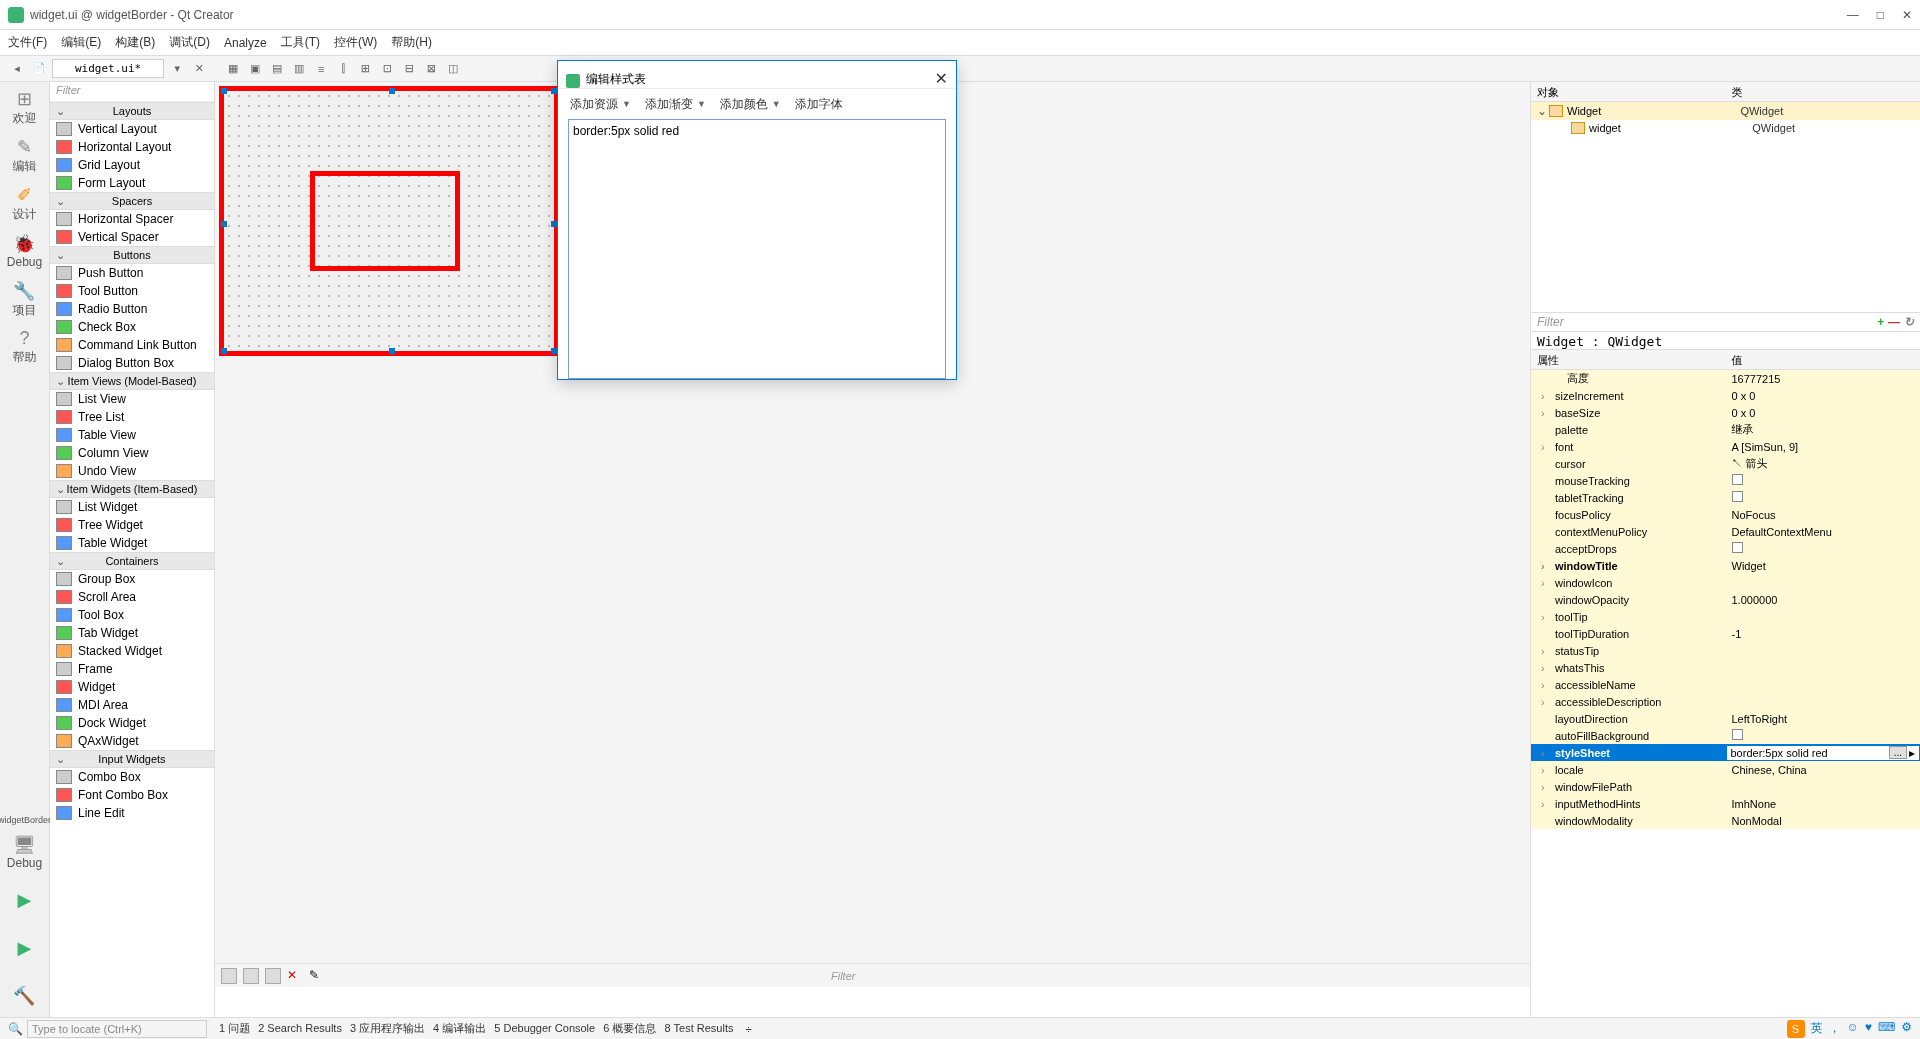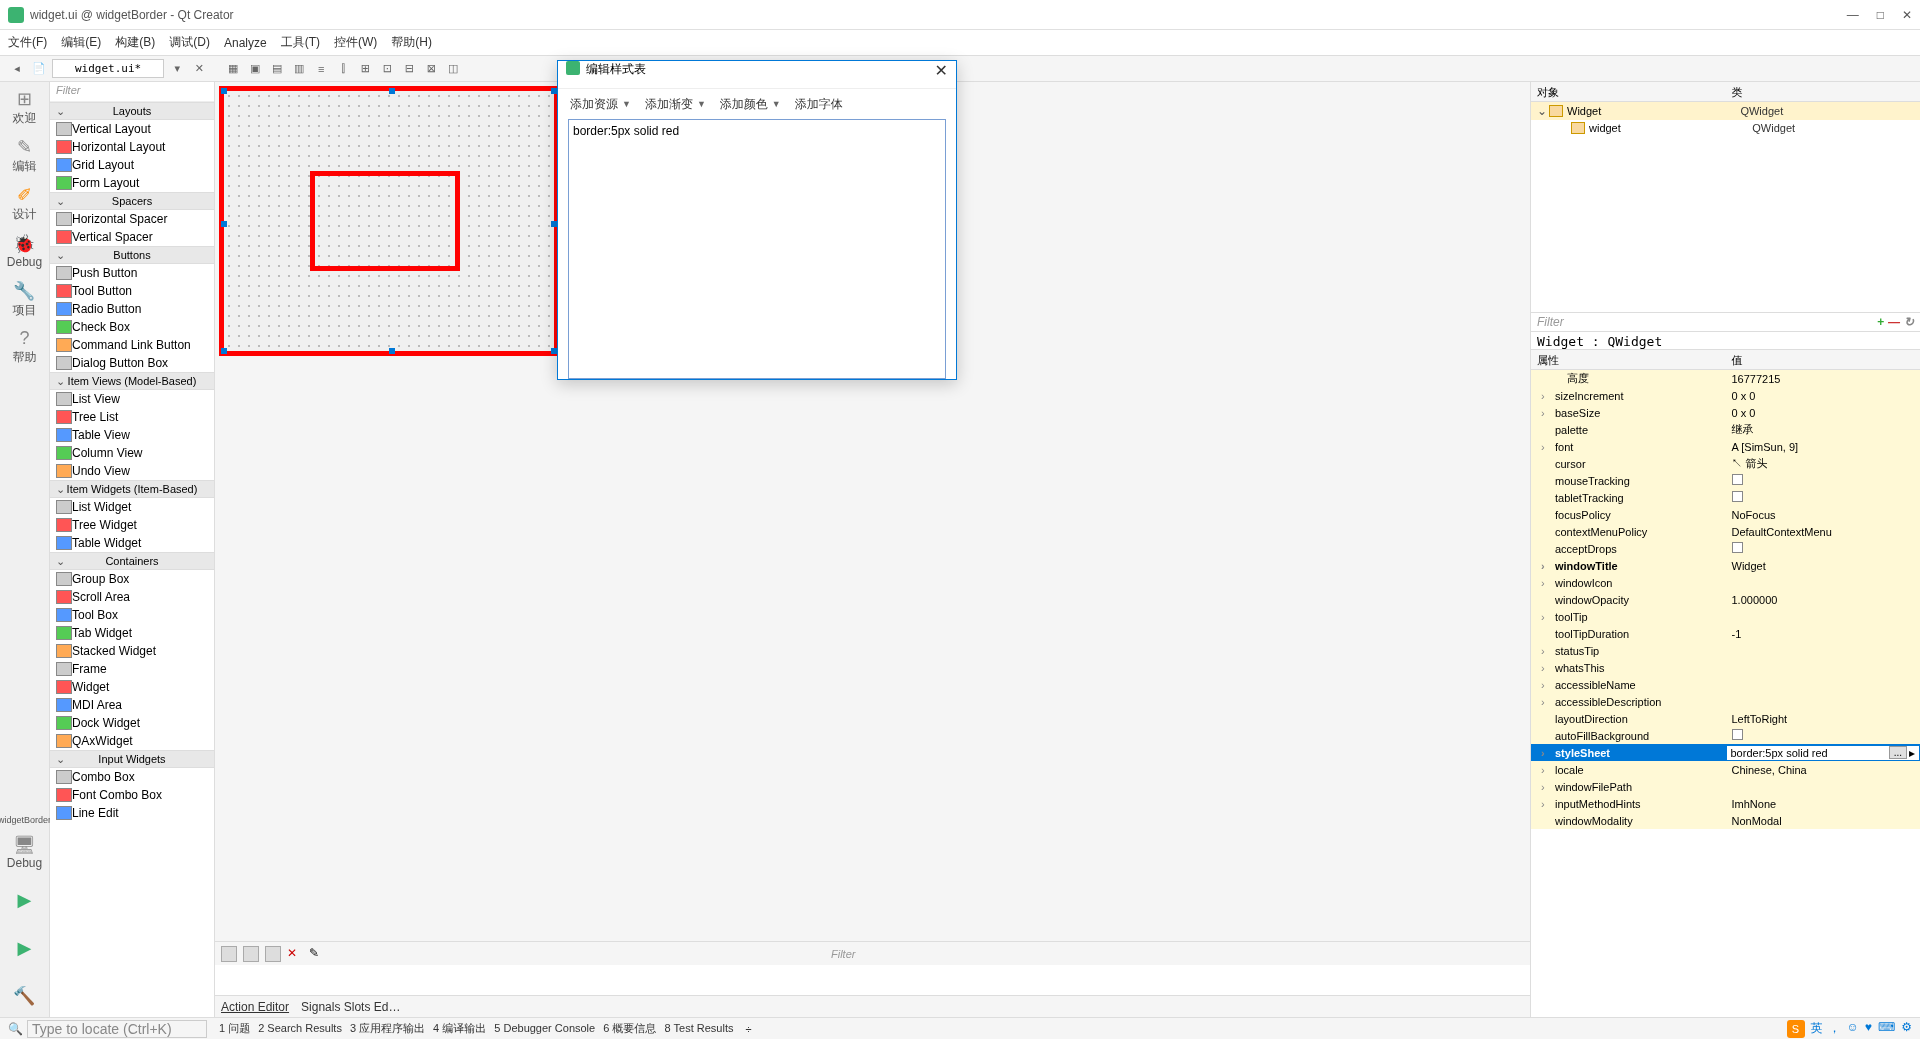--- a/index.html
+++ b/index.html
@@ -31,21 +31,21 @@
 .mode-item.run .mi { color: #3cb371; }
 .modebar .spacer { flex: 1; }
 .modebar .tiny-label { font-size: 9px; color: #555; margin-top: 4px; }
 
 
 .widgetbox { width: 165px; background: #fff; border-right: 1px solid #ddd; display: flex; flex-direction: column; overflow: hidden; }
 .widgetbox .filter { height: 20px; border-bottom: 1px solid #eee; padding: 2px 6px; color: #999; font-style: italic; font-size: 11px; }
 .widgetbox .scroll { overflow-y: auto; flex: 1; }
 .cat-head { background: #e8e8e8; font-weight: normal; text-align: center; padding: 2px; border-top: 1px solid #ddd; border-bottom: 1px solid #ddd; font-size: 11px; position: relative; }
 .cat-head::before { content: "⌄"; position: absolute; left: 6px; color: #555; }
-.wb-item { display: flex; align-items: center; padding: 2px 6px; cursor: pointer; }
+.wb-item { display: flex; align-items: center; padding: 2px 6px; gap: 6px; cursor: pointer; }
 .wb-icon { width: 16px; height: 14px; background: #ccc; border: 1px solid #888; flex-shrink: 0; }
 .wb-icon.red { background: #f55; }
 .wb-icon.green { background: #5c5; }
 .wb-icon.blue { background: #59f; }
 .wb-icon.orange { background: #fa5; }
 
 
 .center { flex: 1; background: #f5f5f5; position: relative; display: flex; flex-direction: column; }
 .canvas-wrap { flex: 1; position: relative; overflow: auto; }
 .form-bg { position: absolute; left: 4px; top: 4px; width: 340px; height: 270px; border: 5px solid red; background: #f0f0f0; background-image: radial-gradient(circle, #bbb 1px, transparent 1px); background-size: 10px 10px; }
@@ -94,37 +94,37 @@
 .prop-row .pn.b { font-weight: bold; }
 .prop-row .pv { width: 50%; padding-left: 6px; font-size: 11px; }
 .prop-row.sel { background: #0078d7; color: #fff; }
 .prop-row.sel .pn { color: #fff; }
 .prop-row.sel .pv { background: #fff; color: #000; border: 1px solid #0078d7; padding: 0 4px; display: flex; align-items: center; }
 .prop-row.sel .pv .dots { margin-left: auto; background: #e0e0e0; padding: 0 4px; border: 1px solid #999; font-size: 10px; }
 .chk { display: inline-block; width: 11px; height: 11px; border: 1px solid #888; background: #fff; }
 
 
 .dialog { position: absolute; left: 557px; top: 60px; width: 400px; height: 320px; background: #fff; border: 1px solid #0078d7; box-shadow: 0 4px 16px rgba(0,0,0,0.2); z-index: 100; display: flex; flex-direction: column; }
-.dlg-title { height: 28px; display: flex; align-items: flex-start; padding: 0 8px; background: #fff; border-bottom: 1px solid #eee; }
+.dlg-title { height: 28px; display: flex; align-items: flex-end; padding: 0 8px; background: #fff; border-bottom: 1px solid #eee; }
 .dlg-title .di { width: 14px; height: 14px; background: #3cb371; border-radius: 2px; margin-right: 6px; }
 .dlg-title .dt { flex: 1; font-size: 12px; }
 .dlg-title .dx { font-size: 16px; color: #333; cursor: pointer; }
 .dlg-toolbar { height: 30px; display: flex; align-items: center; padding: 0 12px; gap: 4px; }
 .dlg-toolbar span { font-size: 12px; color: #333; cursor: pointer; }
 .dlg-toolbar .dd { font-size: 9px; color: #666; margin-right: 10px; }
 .dlg-edit { flex: 1; margin: 0 10px; border: 1px solid #7a9fd4; padding: 4px; font-family: SimSun, monospace; font-size: 12px; background: #fff; }
 .dlg-edit .kw { color: #000; }
 .dlg-foot { height: 40px; display: flex; align-items: center; padding: 0 12px; gap: 8px; }
 .dlg-foot .valid { color: #080; font-size: 12px; flex: 1; }
 .dlg-foot button { width: 56px; height: 22px; border: 1px solid #adadad; background: #e1e1e1; font-family: SimSun, monospace; font-size: 11px; cursor: pointer; }
 .dlg-foot button.primary { border: 1px solid #0078d7; background: #e5f1fb; }
 
 
 .statusbar { height: 22px; background: #f5f5f5; border-top: 1px solid #ddd; display: flex; align-items: center; padding: 0 8px; gap: 4px; }
-.statusbar .search-box { width: 180px; height: 18px; border: 1px solid #ccc; padding: 0 4px; color: #888; font-size: 14px; display: flex; align-items: center; }
+.statusbar .search-box { width: 180px; height: 18px; border: 1px solid #ccc; padding: 0 4px; color: #888; font-size: 11px; display: flex; align-items: center; }
 .statusbar .sb-item { font-size: 11px; color: #333; margin-left: 8px; }
 .statusbar .sb-right { margin-left: auto; display: flex; gap: 6px; }
 .statusbar .sb-right .ime { width: 18px; height: 18px; background: #ff8c00; color: #fff; text-align: center; border-radius: 3px; font-size: 11px; line-height: 18px; }
 .statusbar .sb-right span { color: #0078d7; }
 </style>
 </head>
 <body>
 
 <div class="titlebar">
   <div class="app-icon"></div>
@@ -372,24 +372,20 @@
     </div>
     <div class="action-toolbar">
       <span class="ai"></span>
       <span class="ai"></span>
       <span class="ai"></span>
       <span class="ai" style="background:none;border:none;color:#c00">✕</span>
       <span class="ai" style="background:none;border:none">✎</span>
       <div class="filter-in">Filter</div>
     </div>
     <div class="action-body"></div>
-    <div class="action-tabs">
-      <span class="at active">Action Editor</span>
-      <span class="at">Signals  Slots Ed…</span>
-    </div>
   </div>
 
   <div class="right">
     <div class="obj-head">
       <span>对象</span>
       <span>类</span>
     </div>
     <div class="obj-tree" id="obj-tree">
         <div class="obj-row sel">
           <span class="caret">⌄</span>

